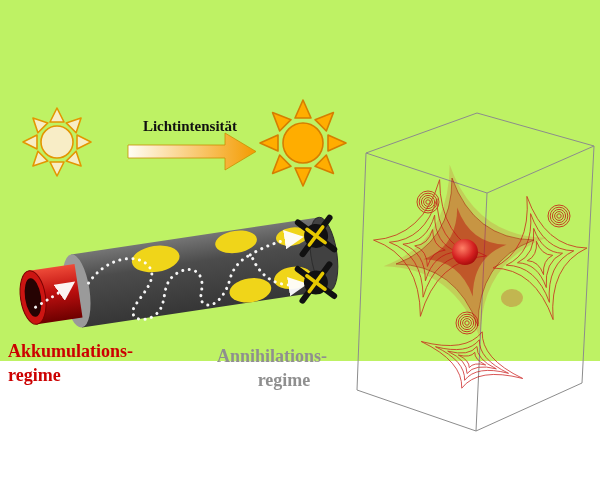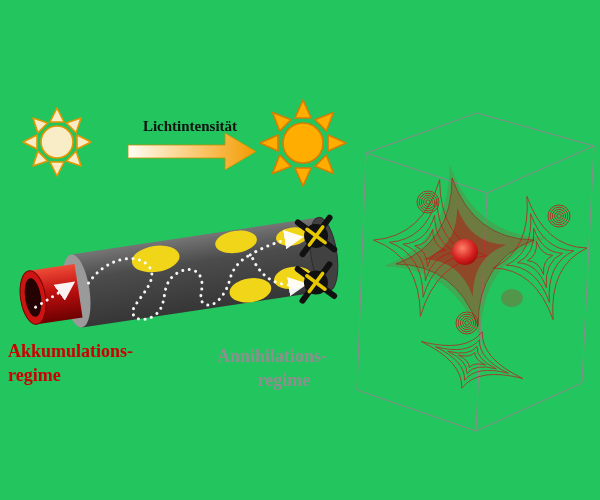--- a/index.html
+++ b/index.html
@@ -6,22 +6,22 @@
     margin: 0;
     padding: 0;
     background: #ffffff;
     width: 600px;
     height: 500px;
     overflow: hidden;
   }
   .stage {
     position: relative;
     width: 600px;
-    height: 500px;
-    background: #22c55e;
+    height: 361px;
+    background: #bef264;
   }
   svg { display: block; }
   .arrow-label {
     font-family: "Liberation Serif", "DejaVu Serif", serif;
     font-weight: bold;
     font-size: 15px;
     fill: #111111;
   }
   .regime-label {
     font-family: "Liberation Serif", "DejaVu Serif", serif;

